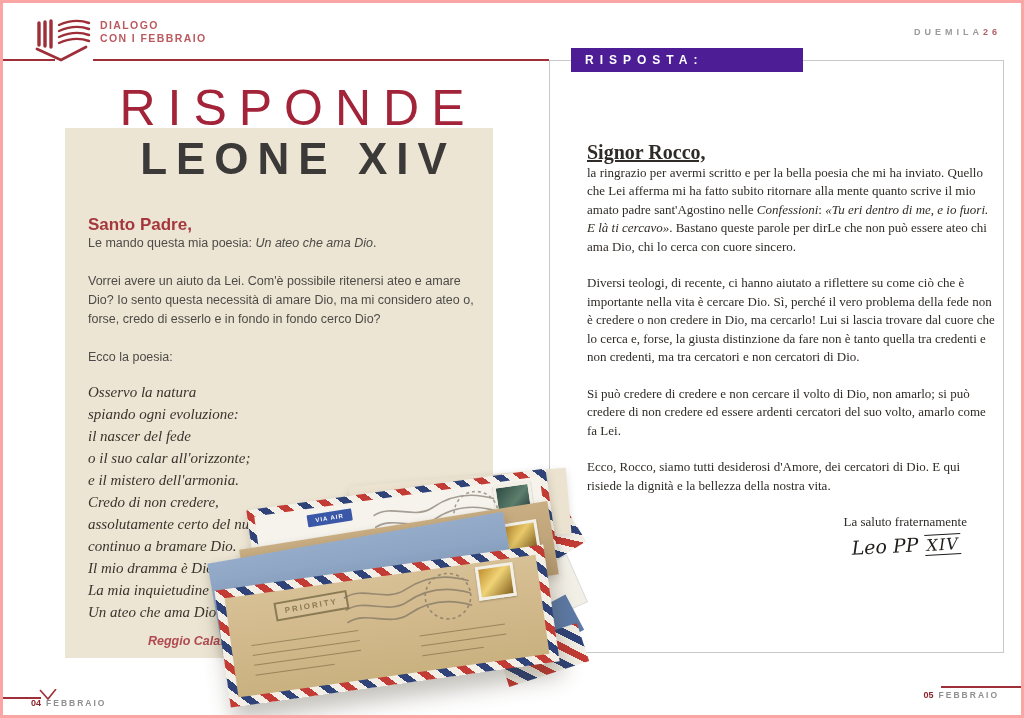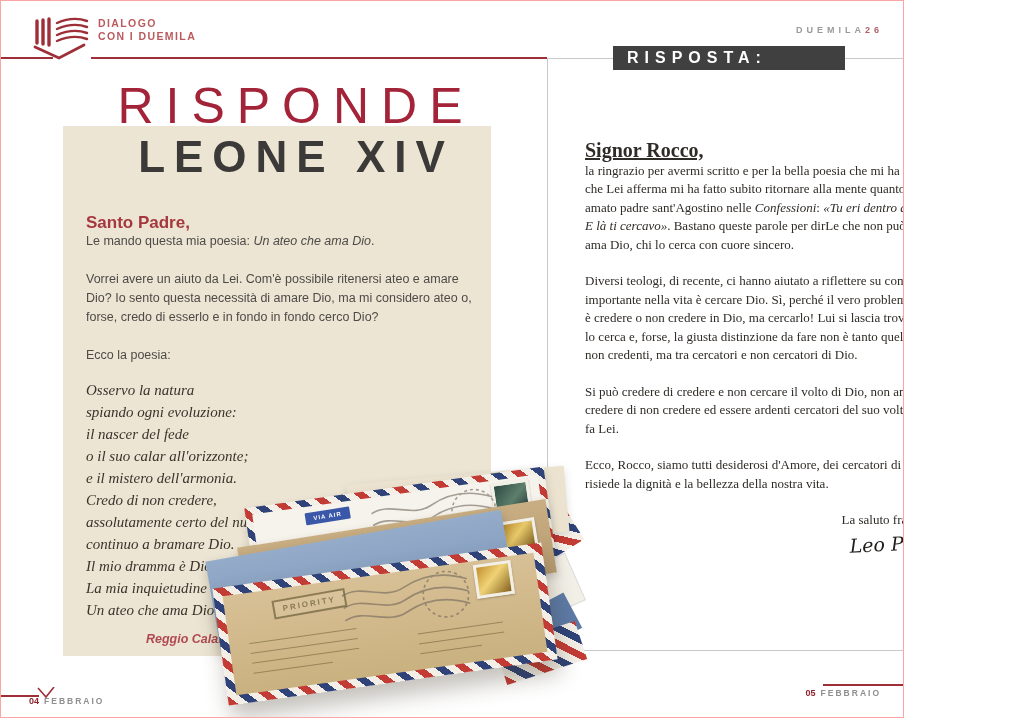--- a/index.html
+++ b/index.html
@@ -1,17 +1,17 @@
 <!DOCTYPE html>
 <html><head>
 <meta charset="utf-8">
 <style>
   html,body{margin:0;padding:0;background:#ffffff;}
-  .page{position:relative;width:904px;height:718px;background:#fff;overflow:hidden;
-        border:1px solid #fca5a5;box-sizing:border-box;
+  .page{position:relative;width:1024px;height:718px;background:#fff;overflow:hidden;
+        border:3px solid #fca5a5;box-sizing:border-box;
         font-family:"Liberation Sans",sans-serif;padding-left:40px;}
   .abs{position:absolute;}
 
   
   .hdr-rule{position:absolute;top:56px;height:2px;background:#9e2f38;}
   .hdr-label{position:absolute;left:97px;top:16px;font-size:10.5px;font-weight:bold;
              letter-spacing:1.4px;color:#bb5a5e;line-height:13px;}
   .issue{position:absolute;top:24px;right:20px;font-size:9px;letter-spacing:4px;
          color:#9a9a9a;font-weight:bold;}
   .issue .accent{color:#b06067;}
@@ -30,23 +30,23 @@
   .reader .intro{margin:0 0 19px 0;}
   .poem{font-family:"Liberation Serif",serif;font-style:italic;font-size:15px;
         line-height:22px;color:#3a332c;margin-top:14px;}
   .poem span{display:block;}
   .signoff{width:215px;text-align:center;margin-top:10px;font-style:italic;font-weight:bold;
            color:#b04a50;font-size:12.5px;line-height:17px;}
 
   
   .letterbox{position:absolute;left:546px;top:57px;width:455px;height:593px;
              border:1px solid #c9c9c9;background:#fff;box-sizing:border-box;z-index:0;}
-  .banner{position:absolute;left:568px;top:45px;width:232px;height:24px;background:#404040;
-          color:#fff;font-size:16px;font-weight:bold;letter-spacing:6px;line-height:24px;
-          padding-left:14px;box-sizing:border-box;z-index:2;margin-left:44px;}
+  .banner{position:absolute;left:568px;top:45px;width:232px;height:24px;background:#4c1d95;
+          color:#fff;font-size:12px;font-weight:bold;letter-spacing:6px;line-height:24px;
+          padding-left:14px;box-sizing:border-box;z-index:2;}
   .resp{position:absolute;left:584px;top:140px;width:408px;z-index:1;
         font-family:"Liberation Serif",serif;font-size:13px;line-height:18.5px;color:#2f2b27;}
   .resp .salut{font-weight:bold;font-size:20px;margin:0 0 2px 0;text-decoration:underline;}
   .resp p{margin:0 0 18px 0;}
   .resp em{font-style:italic;}
   .closing{text-align:right;padding-right:28px;margin-top:6px;}
   .sig{ text-align:right;padding-right:34px;margin-top:10px;
         font-family:"DejaVu Serif",serif;font-style:italic;font-size:19px;color:#1f1d1b;
         transform:rotate(-3deg);}
   .sig .num{border-top:1.5px solid #1f1d1b;border-bottom:1.5px solid #1f1d1b;
@@ -116,21 +116,21 @@
       <path d="M30 10 Q46 3 60 8"></path>
       <path d="M30 16 Q46 9 60 14"></path>
       <path d="M30 22 Q46 15 60 20"></path>
       <path d="M30 28 Q46 21 60 26"></path>
       <path d="M8 34 L32 45 L57 32" stroke-width="2.8"></path>
     </g>
   </svg>
 
   <div class="hdr-label">
     <span style="display:block;">DIALOGO</span>
-    <span style="display:block;">CON I DUEMILA</span>
+    <span style="display:block;">CON I FEBBRAIO</span>
   </div>
 
   <div class="issue"><span>DUEMILA</span><span class="accent">26</span></div>
 
   <div class="title">
     <div class="t1">RISPONDE</div>
     <div class="t2">LEONE XIV</div>
   </div>
 
   <div class="panel"></div>

